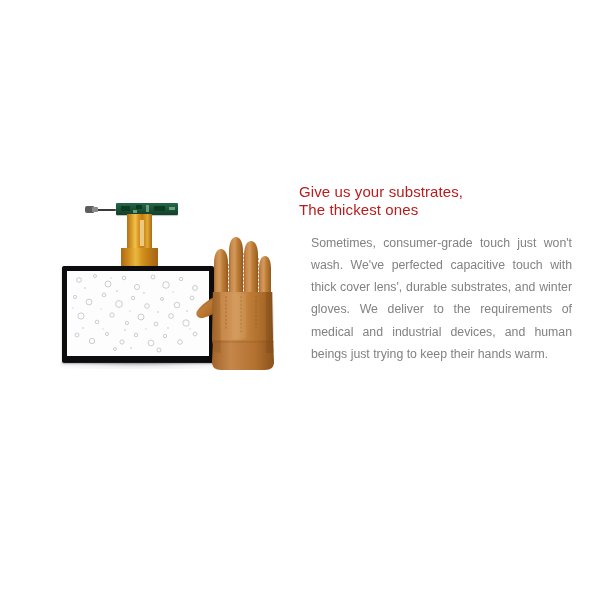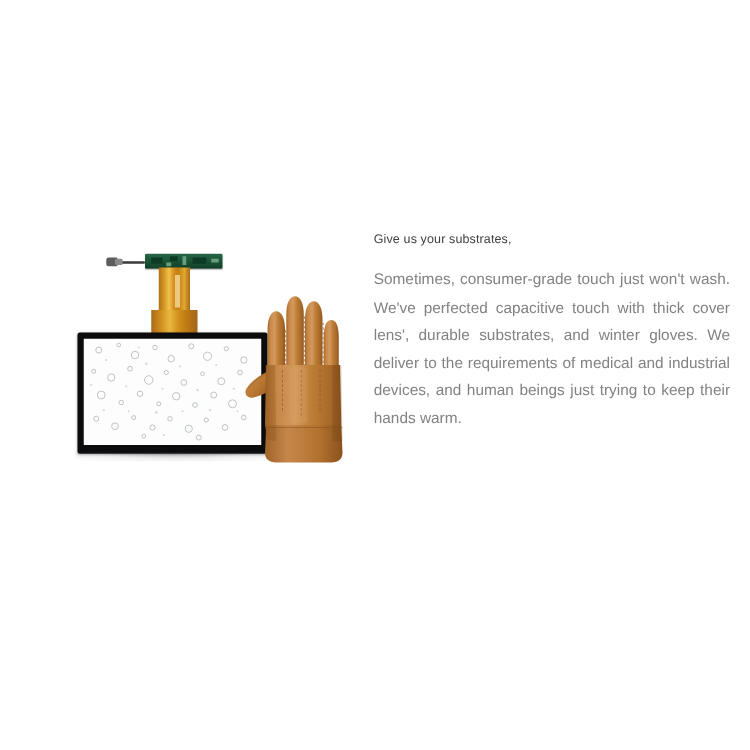--- a/index.html
+++ b/index.html
@@ -162,35 +162,35 @@
   .glove svg { display: block; }
 
   
   #copy {
     position: absolute;
     left: 299px;
     top: 183px;
     width: 285px;
   }
   #headline {
-    color: #404040;
-    font-size: 10px;
+    color: #b91c1c;
+    font-size: 15px;
     line-height: 18.4px;
     letter-spacing: .1px;
     margin: 0 0 11px 0;
     font-weight: 400;
   }
   #headline .hl-line { display: block; white-space: nowrap; }
   #body-copy {
     color: #828282;
     font-size: 12.3px;
     line-height: 22.2px;
     text-align: justify;
     text-justify: inter-word;
-    margin: 0;
+    margin: 12px;
     font-weight: 400;
   }
 </style>
 </head>
 <body>
 
 <div id="page">
 
   <div id="product-figure">
 
@@ -332,17 +332,18 @@
         <path d="M16 58 L24 58 L25 119 L18 118 C16 112 16 104 16 98 Z" fill="#7d4a18" opacity="0.22"></path>
         <path d="M70 58 L77 58 L78 119 L70 119 Z" fill="#6f4214" opacity="0.26"></path>
         <path d="M36 60 L50 60 L50 104 L36 104 Z" fill="#e2b079" opacity="0.16"></path>
       </svg>
     </div>
   </div>
 
   <div id="copy">
     <h2 id="headline">
       <span class="hl-line">Give us your substrates,</span>
+      <span class="hl-line">The thickest ones</span>
     </h2>
     <p id="body-copy">Sometimes, consumer-grade touch just won't wash. We've perfected capacitive touch with thick cover lens', durable substrates, and winter gloves.  We deliver to the requirements of medical and industrial devices, and human beings just trying to keep their hands warm.</p>
   </div>
 
 </div>
 
 </body></html>

